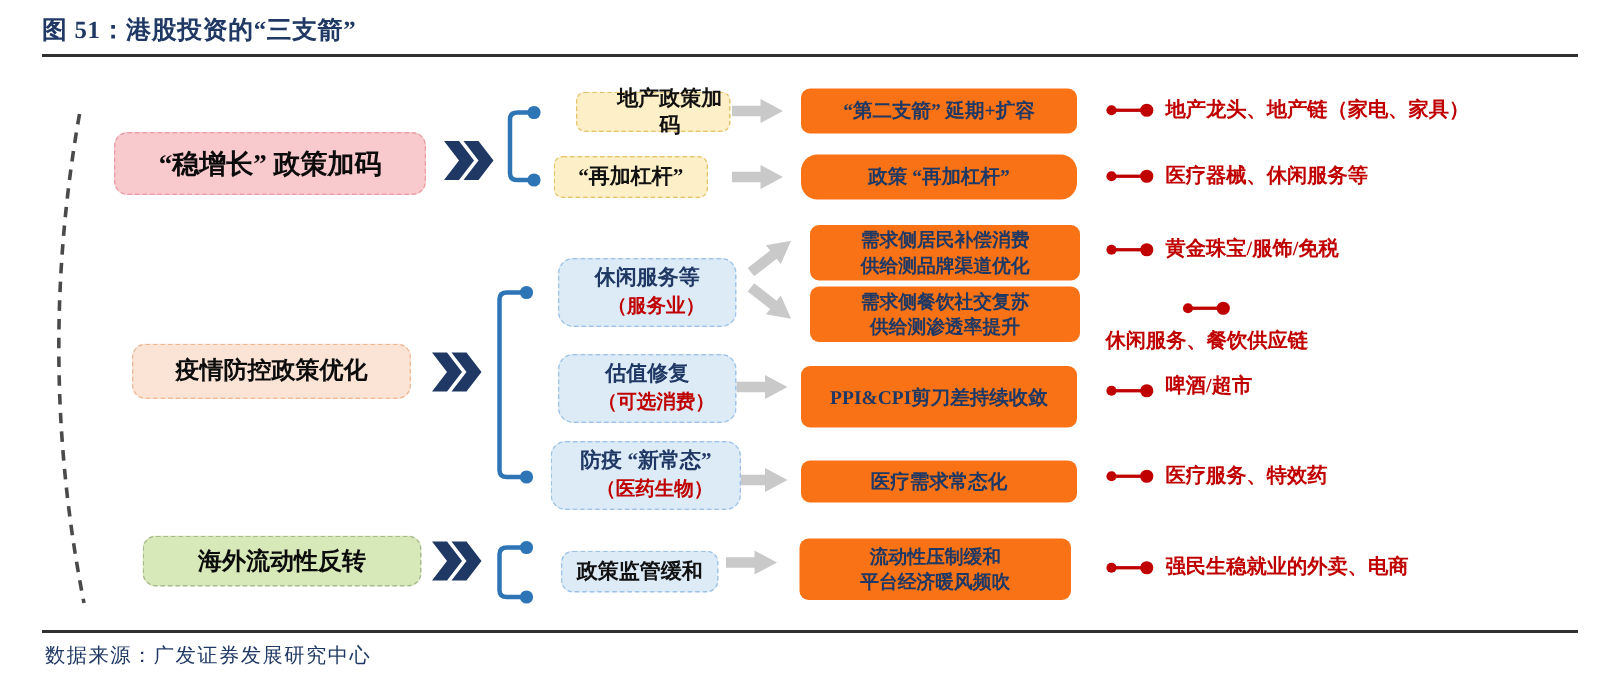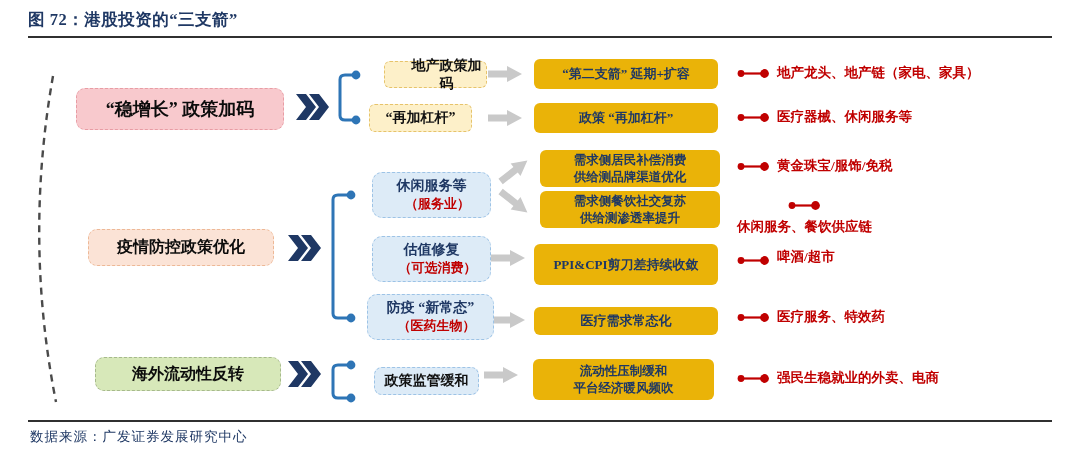--- a/index.html
+++ b/index.html
@@ -22,24 +22,24 @@
   #g1-sub1{left:384px;top:61px;width:103px;height:27px;padding-left:22px;}
   #g1-sub2{left:369px;top:104px;width:103px;height:28px;}
   .sub-b{background:#DDEBF7;border:1.3px dashed #9DC3E6;border-radius:10px;font-weight:bold;
          flex-direction:column;line-height:1.3;font-size:14px;color:#1F3864;}
   .sub-b .note{color:#C00000;font-size:13px;margin-left:12px;}
   #g2-sub1{left:372px;top:172px;width:119px;height:46px;}
   #g2-sub2{left:372px;top:236px;width:119px;height:46px;}
   #g2-sub3{left:367px;top:294px;width:127px;height:46px;}
   #g3-sub1{left:374px;top:367px;width:105px;height:28px;background:#DDEBF7;border:1.3px dashed #9DC3E6;
            border-radius:8px;font-weight:bold;font-size:14px;color:#111;}
-  .mid{background:#eab308;border-radius:6px;color:#1F3864;font-weight:bold;font-size:13px;
+  .mid{background:#f97316;border-radius:6px;color:#1F3864;font-weight:bold;font-size:13px;
        flex-direction:column;line-height:1.35;text-align:center;}
   #g1-mid1{left:534px;top:59px;width:184px;height:30px;}
-  #g1-mid2{left:534px;top:103px;width:184px;height:30px;}
+  #g1-mid2{left:534px;top:103px;width:184px;height:30px;border-radius:11px;}
   #g2-mid1a{left:540px;top:150px;width:180px;height:37px;font-size:12.5px;}
   #g2-mid1b{left:540px;top:191px;width:180px;height:37px;font-size:12.5px;}
   #g2-mid2{left:534px;top:244px;width:184px;height:41px;}
   #g2-mid3{left:534px;top:307px;width:184px;height:28px;}
   #g3-mid1{left:533px;top:359px;width:181px;height:41px;font-size:12.5px;}
   .out{display:flex;align-items:center;gap:7px;color:#C00000;font-weight:bold;font-size:13.5px;white-space:nowrap;}
   .out svg{flex:0 0 auto;display:block;}
   #g1-out1{left:737px;top:64px;}
   #g1-out2{left:737px;top:108px;}
   #g2-out1a{left:737px;top:157px;}
@@ -47,21 +47,21 @@
   #g2-out2{left:737px;top:248px;align-items:flex-end;}
   #g2-out3{left:737px;top:308px;}
   #g3-out1{left:737px;top:369px;}
   #connectors{left:0;top:0;pointer-events:none;}
 </style>
 </head>
 <body>
 
 <div id="canvas">
 
-  <div class="abs" id="title">图 72：港股投资的“三支箭”</div>
+  <div class="abs" id="title">图 51：港股投资的“三支箭”</div>
   <div class="abs rule" id="rule-top"></div>
 
   <svg class="abs" id="connectors" width="1080" height="457" viewBox="0 0 1080 457">
 
     <path d="M53 76 Q24 240 56 402" fill="none" stroke="#4a4a4a" stroke-width="2.4" stroke-dasharray="7 5.5"></path>
 
     <g transform="translate(296,94)" fill="#1F3864">
       <path d="M0 0 L10 0 L20 13 L10 26 L0 26 L10 13 Z"></path>
       <path d="M13 0 L23 0 L33 13 L23 26 L13 26 L23 13 Z"></path>
     </g>

